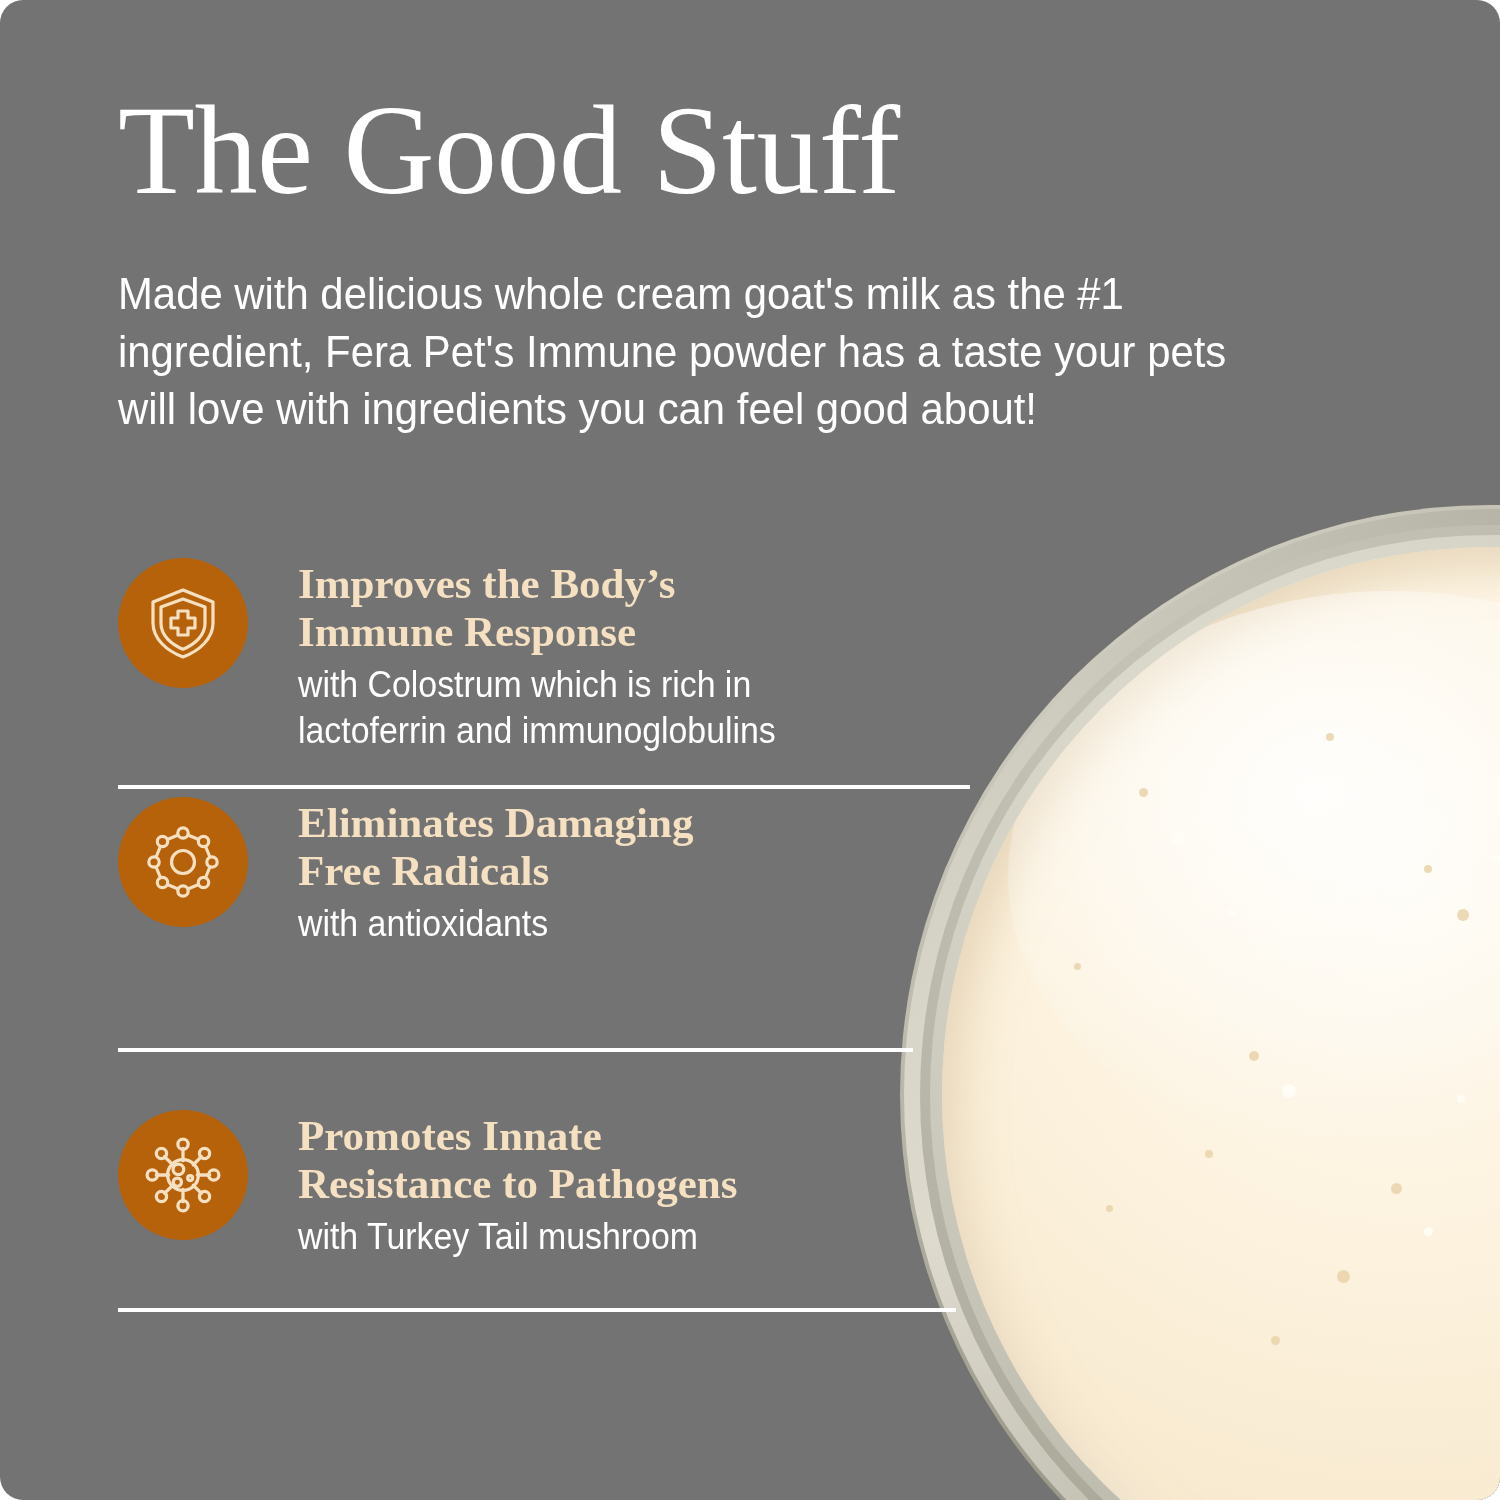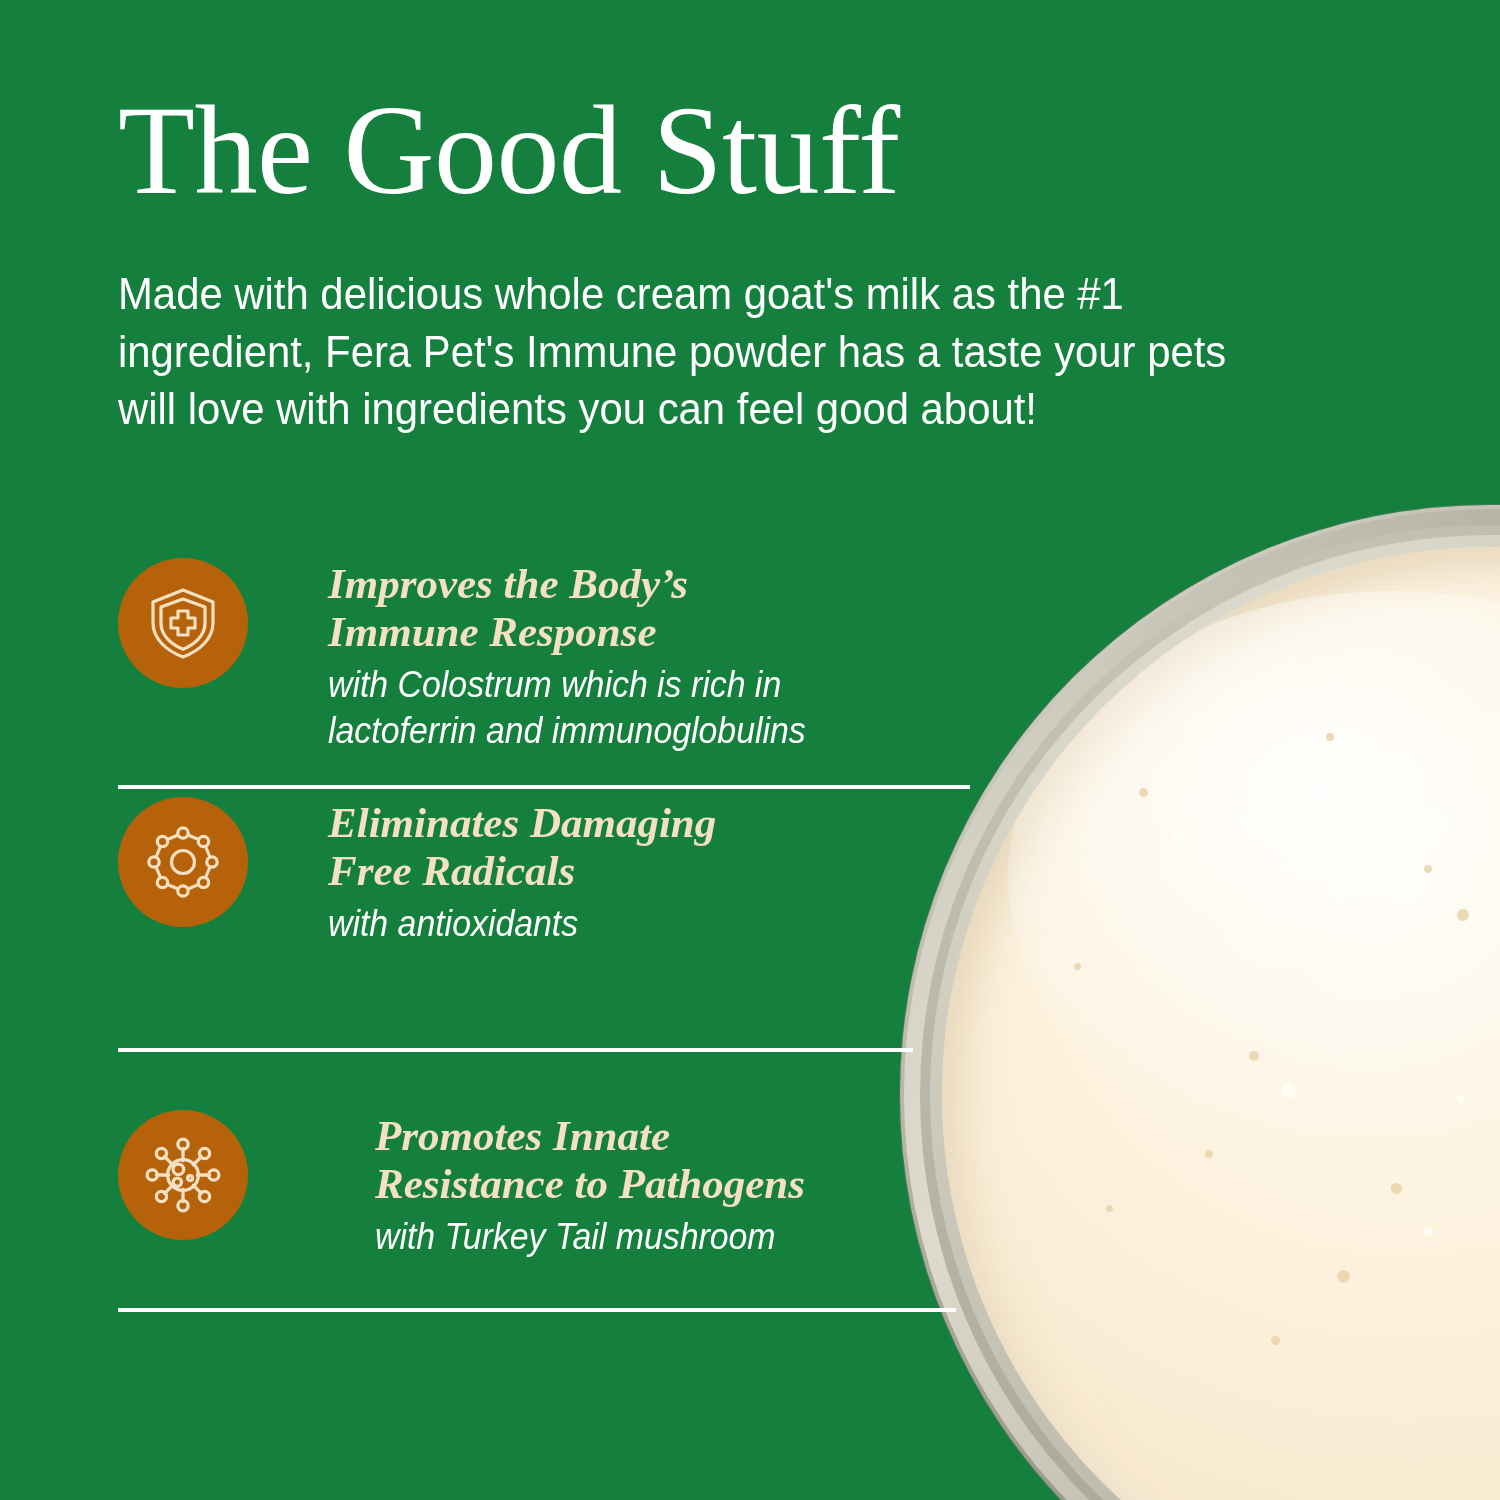--- a/index.html
+++ b/index.html
@@ -6,22 +6,23 @@
   html, body {
     margin: 0;
     padding: 0;
     background: #ffffff;
   }
   #canvas {
     position: relative;
     width: 1500px;
     height: 1500px;
     overflow: hidden;
-    background: #15803d;
+    background: #737373;
     font-family: "Liberation Sans", sans-serif;
+    border-radius: 23px;
     -webkit-font-smoothing: antialiased;
   }
 
   
   .jar-wrap {
     position: absolute;
     left: 900px;
     top: 505px;
     width: 1180px;
     height: 1180px;
@@ -125,23 +126,22 @@
     height: 130px;
     min-width: 130px;
     border-radius: 50%;
     background: #B5620A;
     display: flex;
     align-items: center;
     justify-content: center;
   }
   .icon-badge svg { display: block; }
   .row-text {
-    margin-left: 80px;
+    margin-left: 50px;
     padding-top: 2px;
-    font-style: italic;
   }
   .benefit-head {
     font-family: "Liberation Serif", "DejaVu Serif", serif;
     font-weight: 700;
     font-size: 43px;
     line-height: 1.12;
     color: #F6E0C2;
     margin: 0;
     white-space: pre-line;
   }
@@ -239,21 +239,21 @@
     </div>
     <div class="row-text">
       <p class="benefit-head">Eliminates Damaging
 Free Radicals</p>
       <p class="benefit-sub">with antioxidants</p>
     </div>
   </div>
 
   <div class="divider" style="top:1048px; width:795px;"></div>
 
-  <div class="row" style="top:1110px;gap:47px;">
+  <div class="row" style="top:1110px;">
     <div class="icon-badge">
       <svg width="82" height="82" viewBox="0 0 80 80" fill="none" stroke="#F6E0C2" stroke-width="3.2" stroke-linejoin="round" stroke-linecap="round">
 
         <g>
           <line x1="40" y1="26" x2="40" y2="14"></line>
             <circle cx="40" cy="10" r="5"></circle>
           <line x1="50" y1="30" x2="58" y2="22"></line>
             <circle cx="61" cy="19" r="5"></circle>
           <line x1="54" y1="40" x2="66" y2="40"></line>
             <circle cx="70" cy="40" r="5"></circle>

